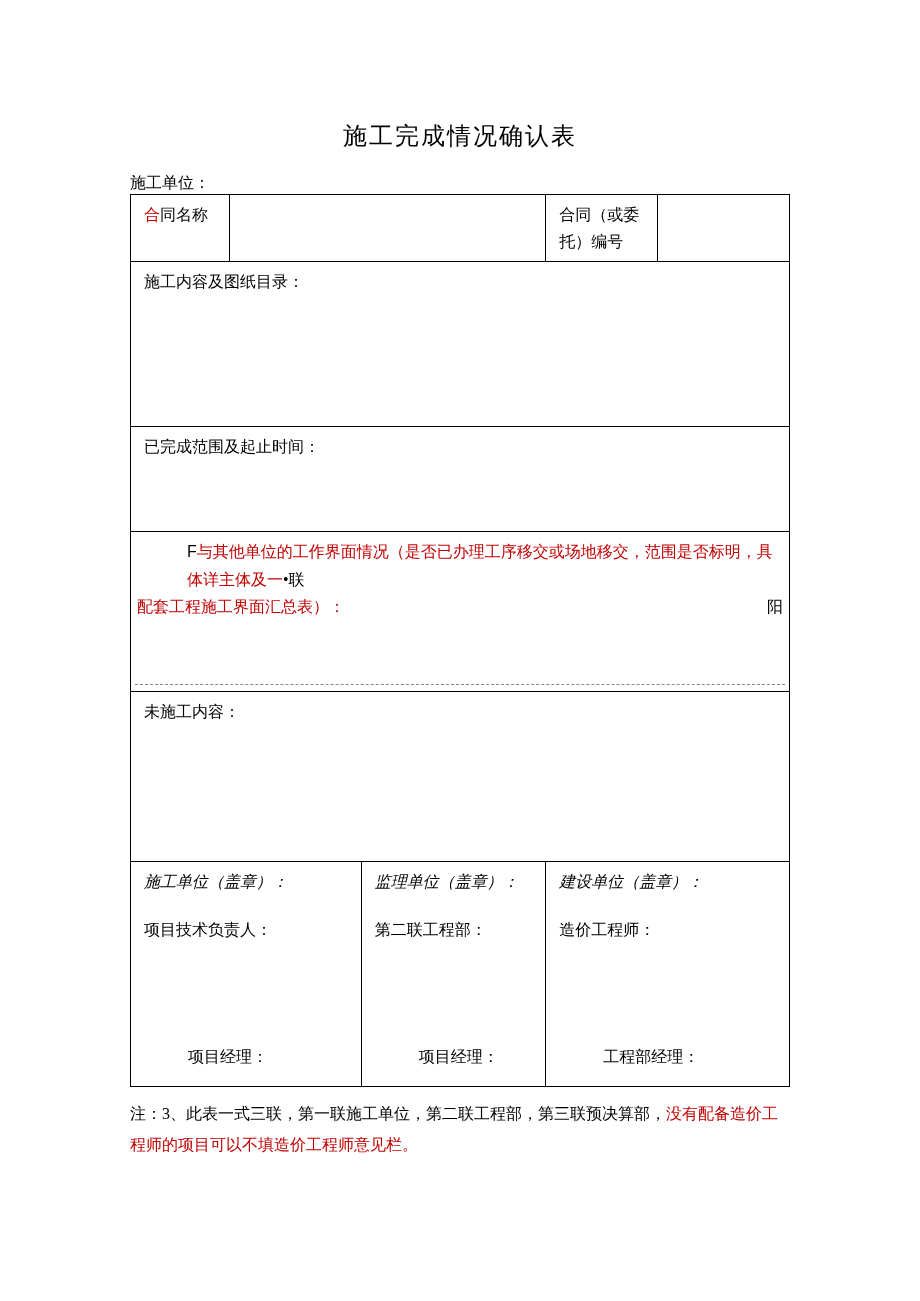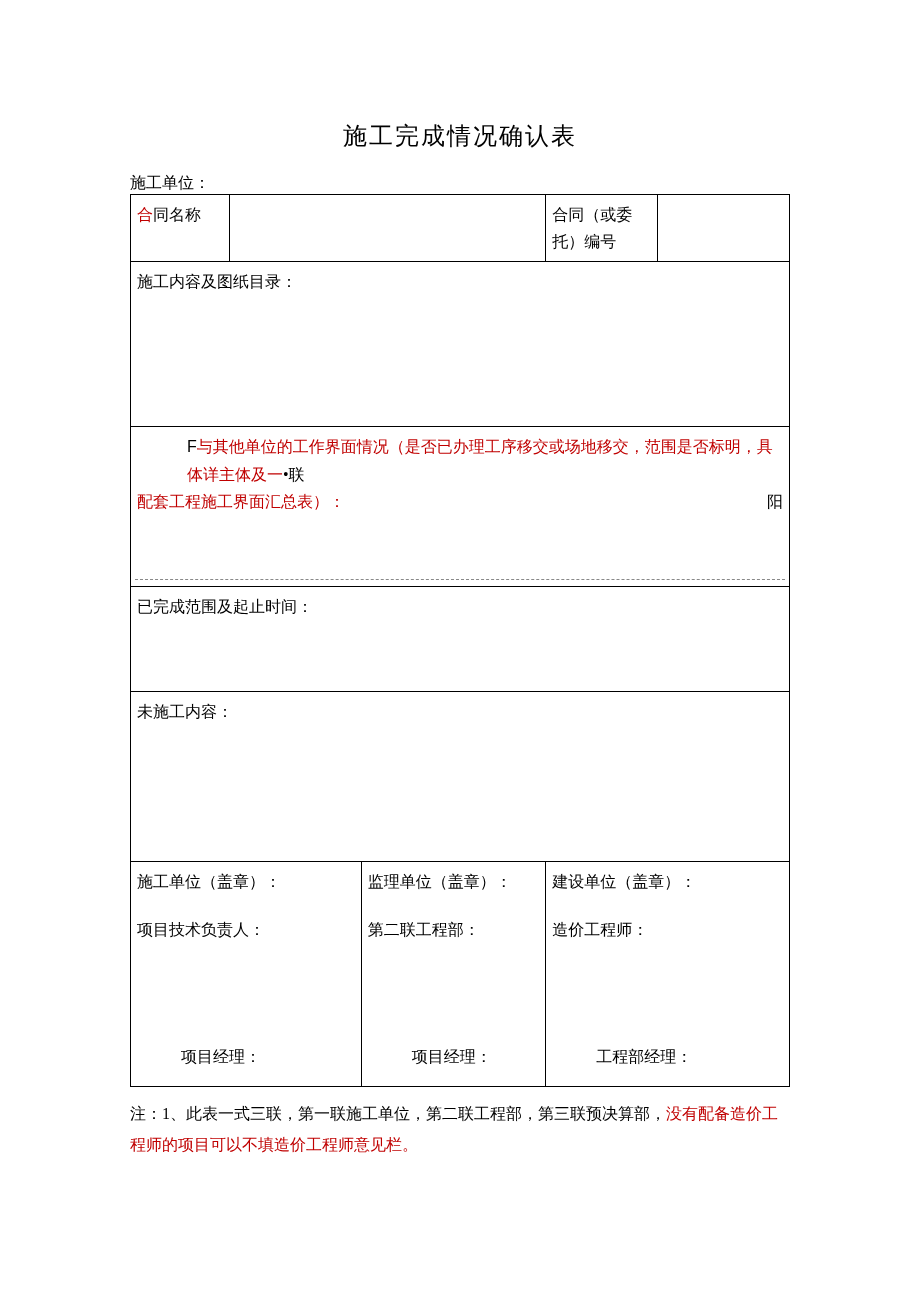--- a/index.html
+++ b/index.html
@@ -22,33 +22,33 @@
     .unit-line {
       font-size: 16px;
     }
     table.form {
       width: 100%;
       border-collapse: collapse;
       table-layout: fixed;
     }
     table.form td {
       border: 1px solid #000;
-      padding: 6px 6px;
+      padding: 6px 13px;
       vertical-align: top;
       font-size: 16px;
       line-height: 1.7;
     }
     .row1 td { height: 50px; vertical-align: middle; }
     .row-content { height: 165px; margin-left: 43px; }
     .row-scope { height: 105px; }
     .row-interface { height: 160px; }
     .row-unconstructed { height: 170px; }
     .row-sign td { height: 225px; vertical-align: top; padding-top: 8px; }
     .sign-block { display: flex; flex-direction: column; height: 100%; }
-    .sign-top { flex: 0 0 auto; }
+    .sign-top { flex: 0 0 auto; font-style: italic; }
     .sign-mid { margin-top: 20px; }
     .sign-bottom { margin-top: auto; margin-bottom: 10px; margin-left: 44px; }
     .red { color: #c00000; }
     .note {
       margin-top: 12px;
       font-size: 16px;
       line-height: 1.9;
     }
     .dashline {
       border-bottom: 1px dashed #888;
@@ -77,38 +77,38 @@
     <td colspan="3"></td>
     <td>合同（或委托）编号</td>
     <td></td>
   </tr>
   <tr>
     <td colspan="6" class="row-content">
       <span>施工内容及图纸目录：</span>
     </td>
   </tr>
   <tr>
+    <td colspan="6" class="row-scope">
+      <span>已完成范围及起止时间：</span>
+    </td>
+  </tr>
+  <tr>
     <td colspan="6" class="row-interface" style="position:relative;padding:6px 4px;">
       <div style="padding:0 2px 0 2px;">
         <div style="display:flex;justify-content:space-between;align-items:baseline;">
           <div style="padding-left:50px;">
             <span style="font-family:Arial,sans-serif;">F</span><span class="red">与其他单位的工作界面情况（是否已办理工序移交或场地移交，范围是否标明，具体详主体及一</span><span>•联</span>
           </div>
         </div>
         <div style="display:flex;justify-content:space-between;align-items:baseline;">
           <span class="red">配套工程施工界面汇总表）：</span>
           <span>阳</span>
         </div>
       </div>
       <div style="position:absolute;left:4px;right:4px;bottom:6px;" class="dashline"></div>
-    </td>
-  </tr>
-  <tr>
-    <td colspan="6" class="row-scope">
-      <span>已完成范围及起止时间：</span>
     </td>
   </tr>
   <tr>
     <td colspan="6" class="row-unconstructed">
       <span>未施工内容：</span>
     </td>
   </tr>
   <tr class="row-sign">
     <td colspan="2">
       <div class="sign-block">
@@ -129,14 +129,14 @@
         <div class="sign-top">建设单位（盖章）：</div>
         <div class="sign-mid">造价工程师：</div>
         <div class="sign-bottom">工程部经理：</div>
       </div>
     </td>
   </tr>
 </tbody>
   </table>
 
 <div class="note">
-  <span>注：1、此表一式三联，第一联施工单位，第二联工程部，第三联预决算部，</span><span class="red">没有配备造价工程师的项目可以不填造价工程师意见栏。</span>
+  <span>注：3、此表一式三联，第一联施工单位，第二联工程部，第三联预决算部，</span><span class="red">没有配备造价工程师的项目可以不填造价工程师意见栏。</span>
 </div>
 
 </body></html>

